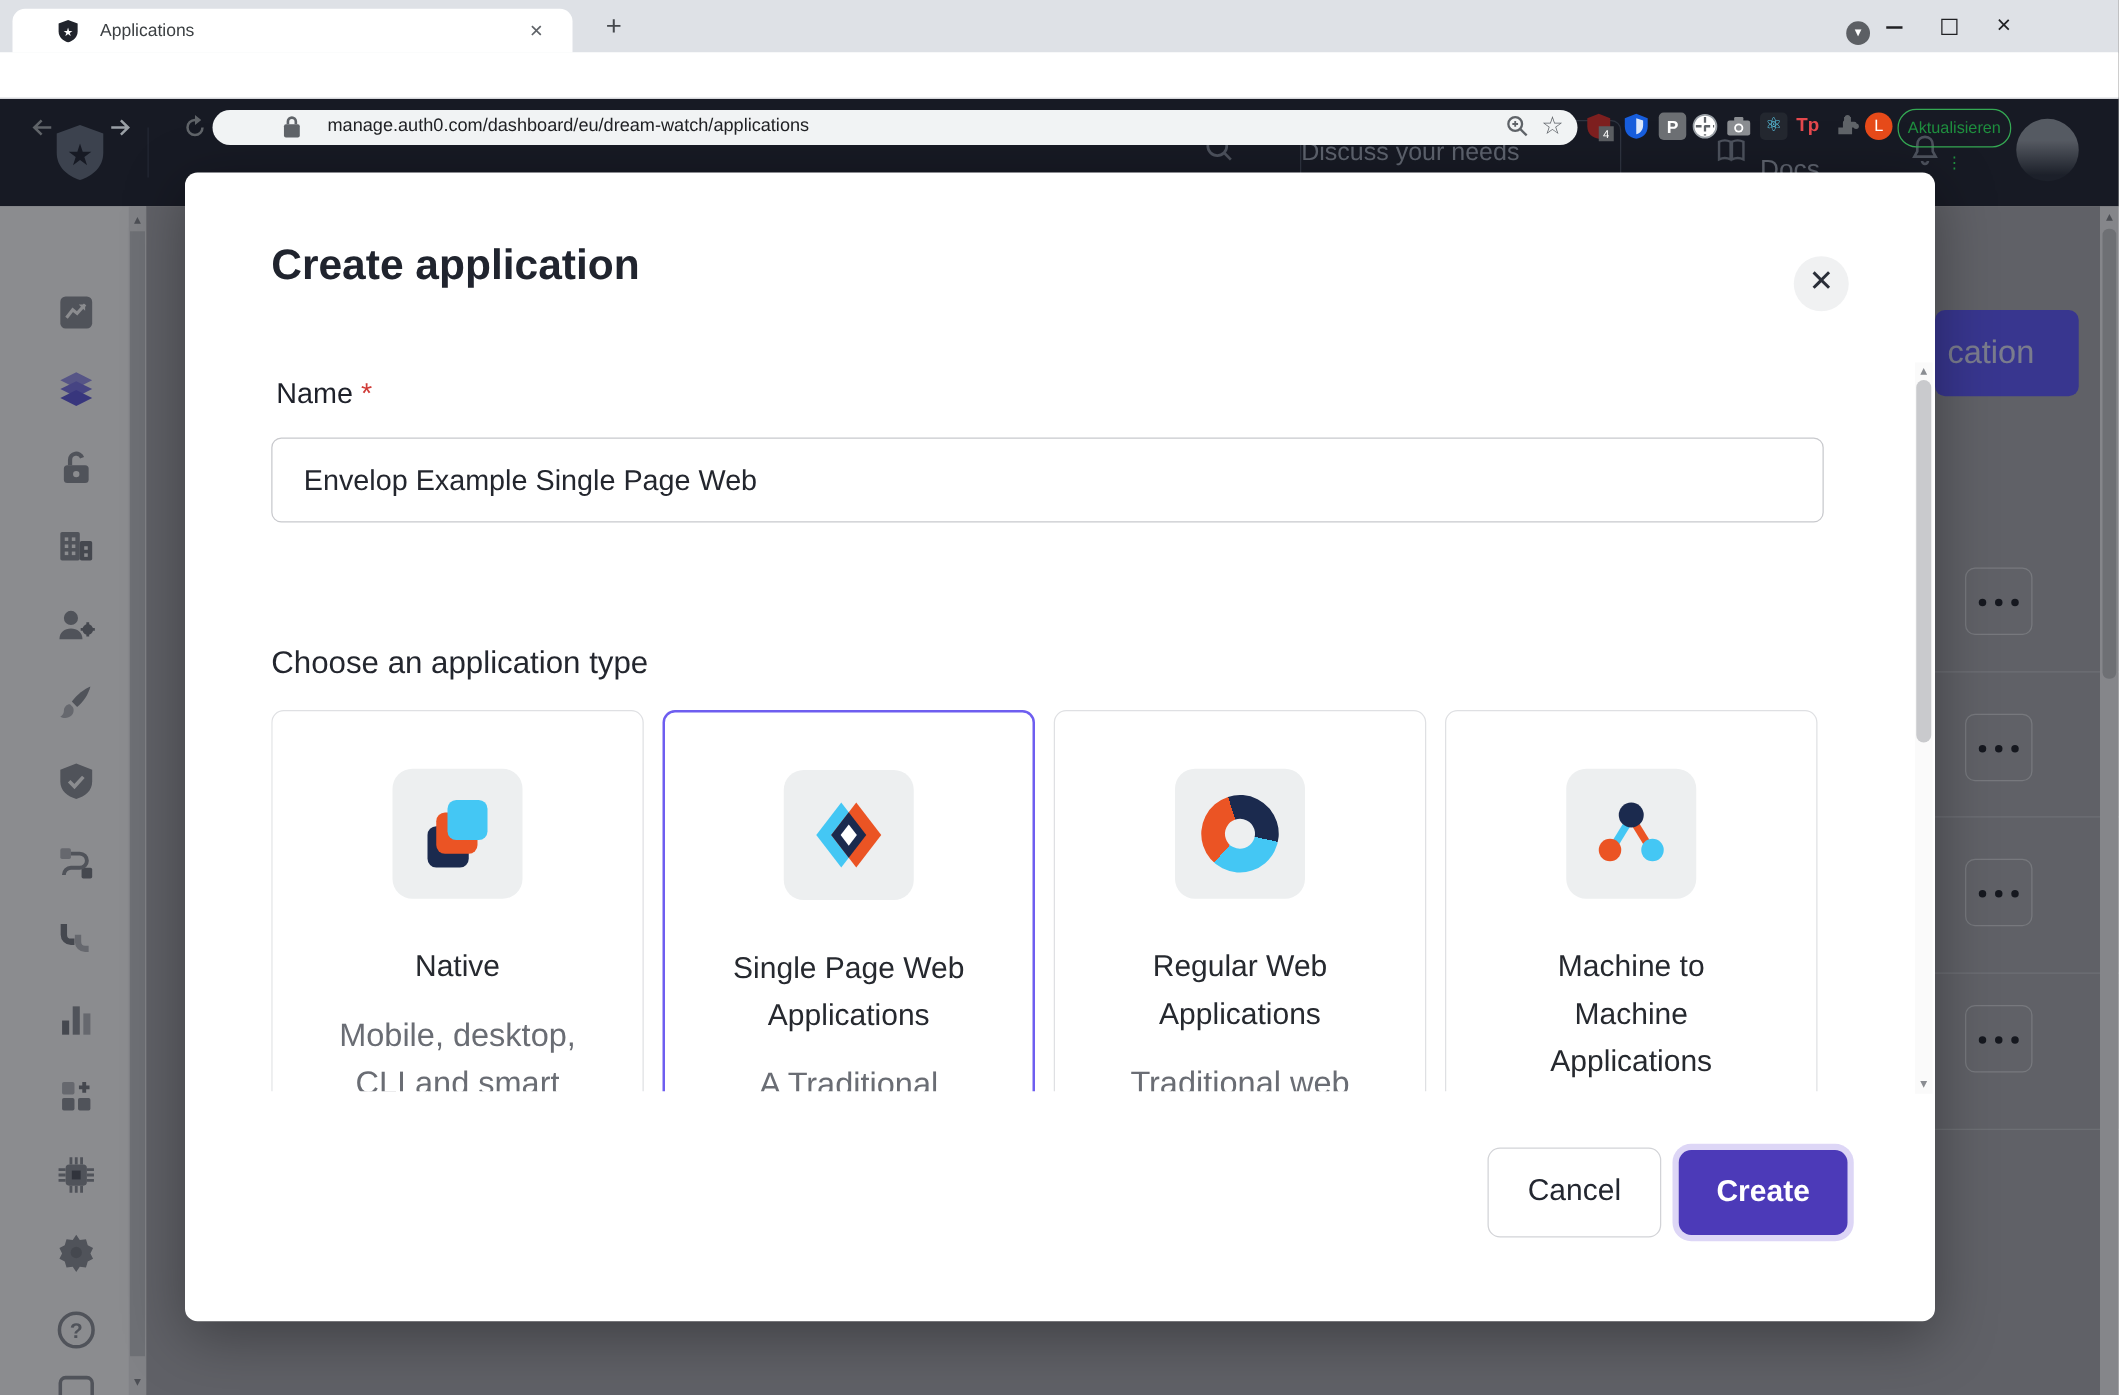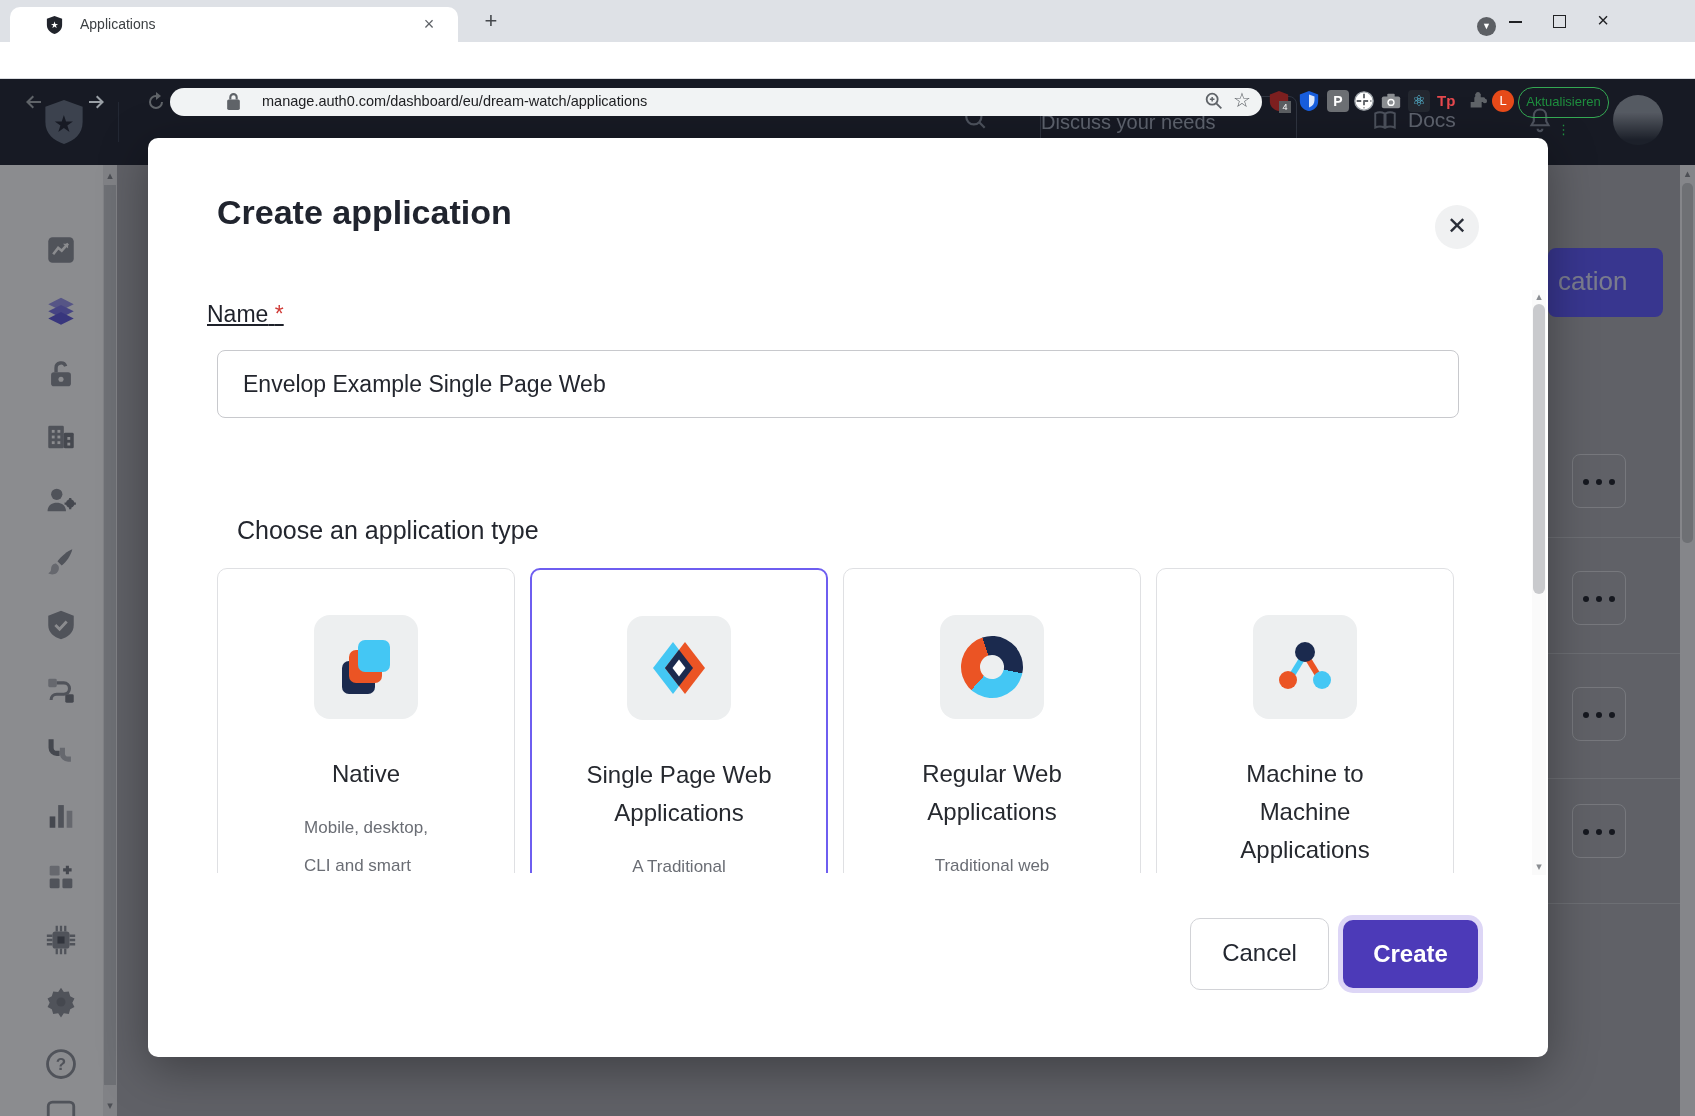--- a/index.html
+++ b/index.html
@@ -17,54 +17,54 @@
   #urlrow{left:0;top:42px;width:1695px;height:36px;background:#fff;border-bottom:1px solid #dadce0;z-index:30;}
   .navic{top:48px;width:24px;height:24px;color:#5f6368;}
   #omnibox{left:170px;top:46px;width:1092px;height:28px;background:#f1f3f4;border-radius:14px;}
   #urltext{left:262px;top:51px;font-size:14.5px;color:#202124;}
   .ext{top:48px;width:22px;height:22px;}
   #refreshbtn{left:1518px;top:45px;width:89px;height:29px;border:1.5px solid #34a853;border-radius:15px;color:#1e8e3e;font-size:13px;line-height:28px;text-align:center;}
   
   #a0header{left:0;top:78px;width:1695px;height:87px;background:#242936;z-index:1;}
   #tenant{left:176px;top:107px;font-size:22px;color:#aab1c0;}
   #discussbtn{left:1040px;top:18px;width:255px;height:52px;border:1px solid #515a6b;border-radius:8px;color:#aab1c0;font-size:20px;line-height:51px;}
-  #docslbl{left:1408px;top:30px;font-size:21px;color:#aab1c0;}
+  #docslbl{left:1408px;top:46px;font-size:21px;color:#aab1c0;}
   #avatar{left:1613px;top:95px;width:50px;height:50px;border-radius:50%;background:linear-gradient(#9aa0aa 35%,#2e3440 90%);}
   #sidebar{left:0;top:165px;width:117px;height:951px;background:#ffffff;z-index:1;}
   .sic{left:44px;width:34px;height:34px;color:#90939b;}
   #sb-scroll{left:103px;top:0px;width:14px;height:951px;background:#ececee;}
   #sb-thumb{left:1px;top:20px;width:12px;height:900px;background:#c9cbce;}
   #mainbg{left:117px;top:165px;width:1578px;height:951px;background:#aeafb4;z-index:1;}
   #createapp-bg{left:1431px;top:83px;width:105px;height:69px;background:#635dff;border-radius:8px;color:#dfe1fb;font-size:26px;line-height:67px;padding-left:10px;}
   .rowbtn{left:1455px;width:52px;height:52px;border:1px solid #d9dade;border-radius:8px;}
   .rowbtn i{position:absolute;top:24px;width:6px;height:6px;border-radius:50%;background:#22252d;}
   .rowdiv{left:1431px;width:249px;height:1px;background:#c6c8cc;}
   #pg-scroll{left:1563px;top:0;width:15px;height:951px;background:#f4f4f5;}
   #pg-thumb{left:2px;top:18px;width:11px;height:360px;background:#c8cacd;border-radius:5px;}
   .saro{color:#8a8d92;font-size:11px;text-align:center;width:14px;}
   
   #dim{left:0;top:78px;width:1695px;height:1038px;background:rgba(8,11,18,0.47);z-index:5;}
   #modal{left:148px;top:138px;width:1400px;height:919px;background:#fff;border-radius:10px;
     box-shadow:0 12px 48px rgba(0,0,0,.35);z-index:10;}
   #m-title{left:69px;top:55px;font-size:34px;font-weight:600;color:#20242e;}
   #m-close{left:1287px;top:67px;width:44px;height:44px;border-radius:50%;background:#f0f1f2;color:#2a2e38;font-size:24px;line-height:42px;text-align:center;}
-  #m-namelbl{left:59px;top:163px;font-size:23px;color:#1e212a;text-decoration:underline;}
+  #m-namelbl{left:73px;top:163px;font-size:23px;color:#1e212a;}
   #m-req{color:#d03c38;}
   #m-input{left:69px;top:212px;width:1215px;height:66px;border:1px solid #c8c9cd;border-radius:8px;
     font-family:"Liberation Sans",sans-serif;font-size:23px;color:#23262e;padding:0 0 0 25px;outline:none;box-sizing:content-box;}
   #m-help{left:69px;top:296px;font-size:23px;color:#696c73;}
-  #m-chooselbl{left:69px;top:378px;font-size:25px;color:#23262e;margin-left:20px;}
+  #m-chooselbl{left:69px;top:378px;font-size:25px;color:#23262e;}
   #cards{left:69px;top:430px;width:1246px;height:305px;overflow:hidden;display:flex;gap:15px;}
   .card{width:298px;height:420px;border:1px solid #dfe0e3;border-radius:10px;box-sizing:border-box;
     display:flex;flex-direction:column;align-items:center;flex:none;}
   .card.sel{border:2px solid #6e5ef0;}
   .tile{margin-top:46px;width:104px;height:104px;border-radius:16px;background:#edeff0;
     display:flex;align-items:center;justify-content:center;}
   .ctitle{margin-top:36px;font-size:24px;color:#26292f;line-height:38px;text-align:center;}
-  .cdesc{margin-top:16px;font-size:17px;color:#6a6d74;line-height:38px;}
+  .cdesc{margin-top:16px;font-size:26px;color:#6a6d74;line-height:38px;text-align:center;}
   #m-scroll{left:1384px;top:152px;width:14px;height:585px;background:#fafafa;}
   #m-thumb{left:1px;top:14px;width:12px;height:290px;background:#c9cacd;border-radius:6px;}
   #btn-cancel{left:1042px;top:780px;width:137px;height:70px;background:#fff;border:1px solid #d2d3d7;border-radius:10px;font-size:24px;color:#232730;line-height:68px;text-align:center;}
   #btn-create{left:1195px;top:782px;width:135px;height:68px;background:#4c3ab8;border-radius:10px;
     box-shadow:0 0 0 5px #ddd6f6;font-size:24px;font-weight:600;color:#fff;line-height:68px;text-align:center;}
   .donut{width:62px;height:62px;border-radius:50%;
     background:conic-gradient(#1b2a4e 0 120deg,#44c7f4 120deg 240deg,#eb5424 240deg 360deg);
     display:flex;align-items:center;justify-content:center;transform:rotate(-18deg);}
   .donut i{width:24px;height:24px;border-radius:50%;background:#edeff0;}
 </style>

